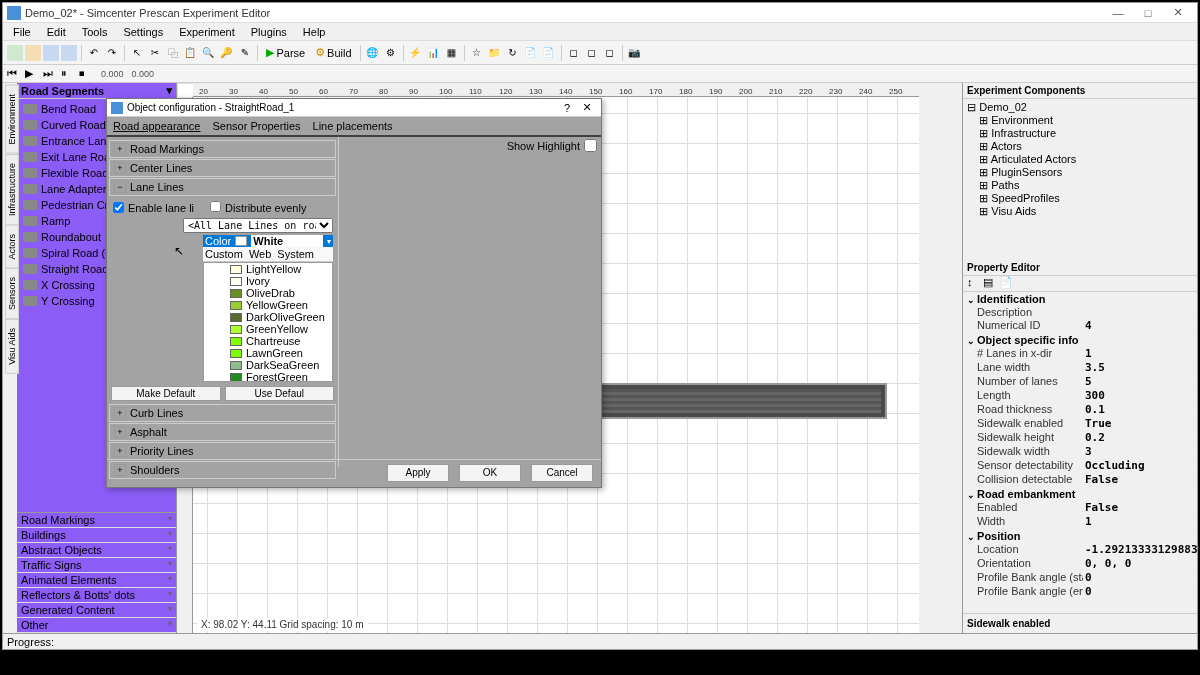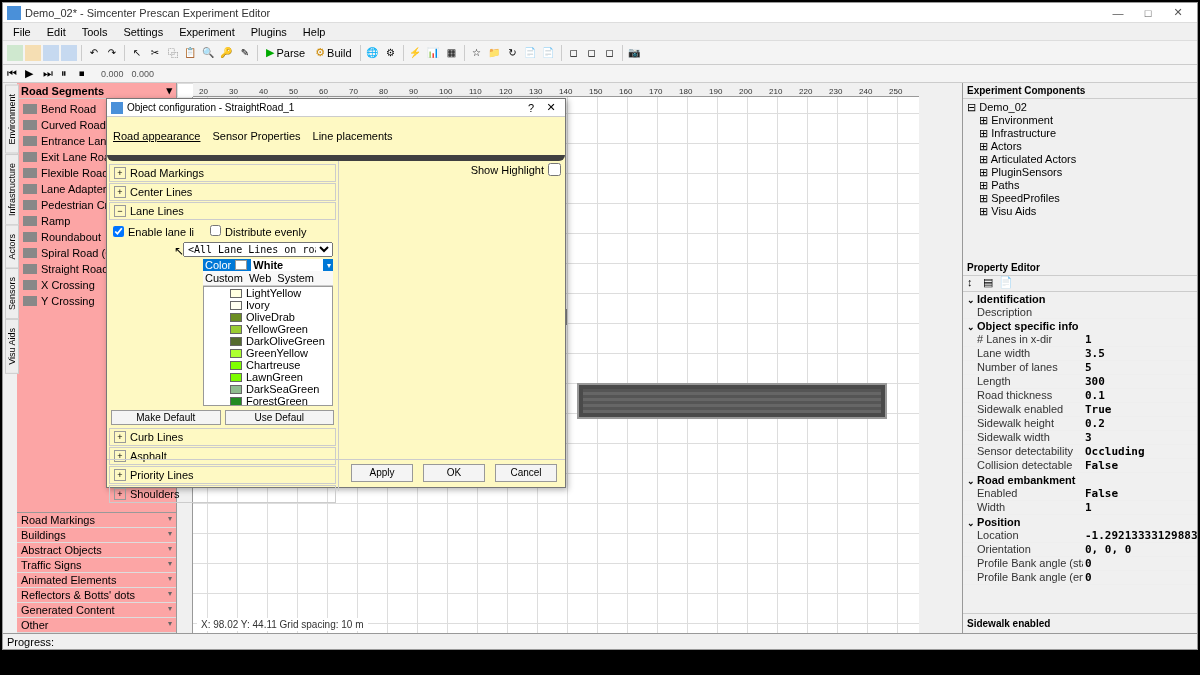--- a/index.html
+++ b/index.html
@@ -13,21 +13,21 @@
 .menubar { height: 18px; display: flex; align-items: center; padding: 0 2px; background: #f0f0f0; border-bottom: 1px solid #ddd; }
 .menu-item { padding: 0 8px; cursor: pointer; }
 .toolbar { height: 24px; display: flex; align-items: center; padding: 0 4px; gap: 2px; background: #f4f4f4; border-bottom: 1px solid #ccc; }
 .tb-icon { width: 16px; height: 16px; border: 1px solid transparent; cursor: pointer; display: flex; align-items: center; justify-content: center; font-size: 10px; }
 .tb-sep { width: 1px; height: 16px; background: #ccc; margin: 0 2px; }
 .tb-btn { padding: 0 4px; height: 18px; display: flex; align-items: center; gap: 2px; cursor: pointer; }
 .secondbar { height: 18px; display: flex; align-items: center; padding: 0 4px; gap: 4px; background: #f4f4f4; border-bottom: 1px solid #ccc; }
 .sb-icon { width: 14px; height: 14px; cursor: pointer; }
 .coord-label { font-size: 9px; color: #555; margin-left: 4px; }
 .main-area { display: flex; height: calc(100% - 96px); }
-.left-panel { width: 160px; border-right: 1px solid #999; display: flex; flex-direction: column; background: #fca5a5; }
+.left-panel { width: 160px; border-right: 1px solid #999; display: flex; flex-direction: column; background: #8b5cf6; }
 .left-header { height: 16px; padding: 0 4px; display: flex; align-items: center; justify-content: space-between; border-bottom: 1px solid #ccc; font-weight: bold; font-size: 10px; }
 .vtabs { position: absolute; left: 2px; top: 82px; width: 14px; display: flex; flex-direction: column; }
 .vtab { writing-mode: vertical-rl; transform: rotate(180deg); padding: 8px 1px; font-size: 9px; border: 1px solid #ccc; background: #eee; cursor: pointer; }
 .road-list { flex: 1; overflow: auto; padding: 2px; }
 .road-item { display: flex; align-items: center; padding: 2px 4px; cursor: pointer; gap: 4px; }
 .road-icon { width: 14px; height: 10px; background: #888; }
 .bottom-list { border-top: 1px solid #999; }
 .bottom-item { padding: 1px 4px; border-bottom: 1px solid #ddd; display: flex; justify-content: space-between; }
 .bottom-item::after { content: "▾"; font-size: 8px; color: #666; }
 .canvas-area { flex: 1; position: relative; background: #fff; overflow: hidden; }
@@ -49,26 +49,26 @@
 .prop-section { font-weight: bold; padding: 1px 4px; background: #f0f0f0; }
 .prop-section::before { content: "⌄ "; font-size: 9px; }
 .prop-row { display: flex; border-bottom: 1px solid #eee; }
 .prop-key { width: 120px; padding: 0 4px 0 14px; color: #333; overflow: hidden; white-space: nowrap; }
 .prop-val { flex: 1; padding: 0 2px; font-weight: bold; font-family: monospace; overflow: hidden; white-space: nowrap; }
 .prop-toolbar { height: 16px; border-bottom: 1px solid #ccc; display: flex; padding: 0 4px; gap: 4px; }
 .prop-tb-icon { width: 12px; height: 12px; cursor: pointer; }
 .statusbar { height: 16px; border-top: 1px solid #999; padding: 0 4px; font-size: 10px; display: flex; align-items: center; }
 
 
-.dialog { position: absolute; top: 98px; left: 106px; width: 460px; height: 390px; background: #fef9c3; border: 1px solid #777; box-shadow: 2px 2px 6px rgba(0,0,0,0.3); z-index: 50; }
+.dialog { position: absolute; top: 98px; left: 106px; width: 496px; height: 390px; background: #a3a3a3; border: 1px solid #777; box-shadow: 2px 2px 6px rgba(0,0,0,0.3); z-index: 50; }
 .dlg-title { height: 18px; background: #fff; display: flex; align-items: center; padding: 0 4px; border-bottom: 1px solid #ccc; }
 .dlg-title-icon { width: 12px; height: 12px; background: #4a90d9; margin-right: 4px; }
 .dlg-title-text { flex: 1; font-size: 10px; }
 .dlg-close { width: 20px; text-align: center; cursor: pointer; }
-.dlg-tabs { display: flex; padding: 12px 4px; gap: 8px; font-family: monospace; font-size: 10px; border-bottom: 6px solid #404040; border-radius: 6px; }
+.dlg-tabs { display: flex; padding: 2px 4px; gap: 8px; font-family: monospace; font-size: 10px; border-bottom: 2px solid #404040; }
 .dlg-tab { cursor: pointer; padding: 1px 2px; }
 .dlg-tab.active { text-decoration: underline; }
 .dlg-body { display: flex; height: 330px; }
 .dlg-left { width: 232px; border-right: 1px solid #ccc; padding: 2px; font-family: monospace; font-size: 10px; }
 .dlg-right { flex: 1; padding: 4px; position: relative; }
 .accordion { border: 1px solid #ccc; margin: 1px 0; padding: 2px 4px; cursor: pointer; display: flex; gap: 4px; }
 .accordion::before { content: "+"; width: 10px; border: 1px solid #999; text-align: center; line-height: 10px; font-size: 9px; }
 .acc-open::before { content: "−"; }
 .lane-content { padding: 2px 4px; }
 .chk { display: flex; align-items: center; gap: 4px; padding: 2px 0; }
@@ -307,20 +307,24 @@
         <div class="prop-tb-icon">↕</div>
         <div class="prop-tb-icon">▤</div>
         <div class="prop-tb-icon">📄</div>
       </div>
       <div class="prop-grid" id="prop-grid">
           <div class="prop-section">Identification</div>
           <div class="prop-row">
             <div class="prop-key">Description</div>
             <div class="prop-val"></div>
           </div>
+          <div class="prop-row">
+            <div class="prop-key">Numerical ID</div>
+            <div class="prop-val">4</div>
+          </div>
           <div class="prop-section">Object specific info</div>
           <div class="prop-row">
             <div class="prop-key"># Lanes in x-dir</div>
             <div class="prop-val">1</div>
           </div>
           <div class="prop-row">
             <div class="prop-key">Lane width</div>
             <div class="prop-val">3.5</div>
           </div>
           <div class="prop-row">

